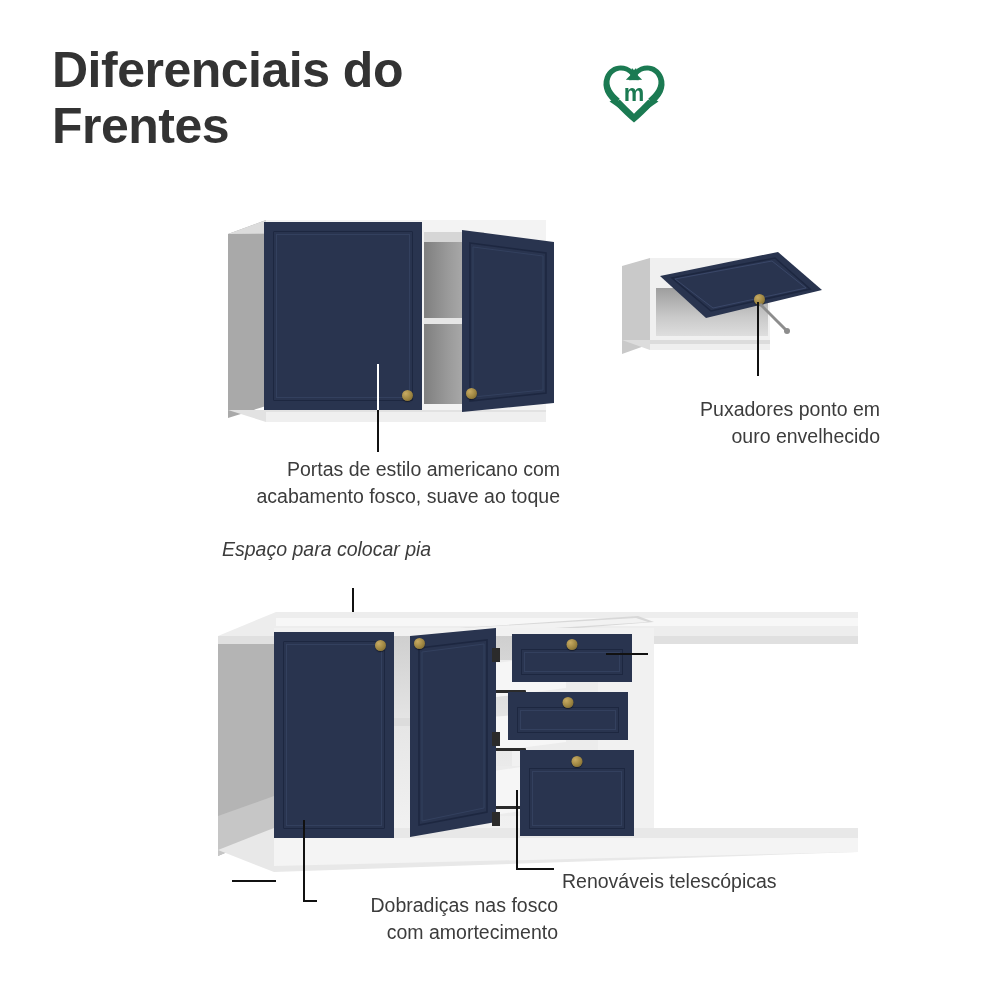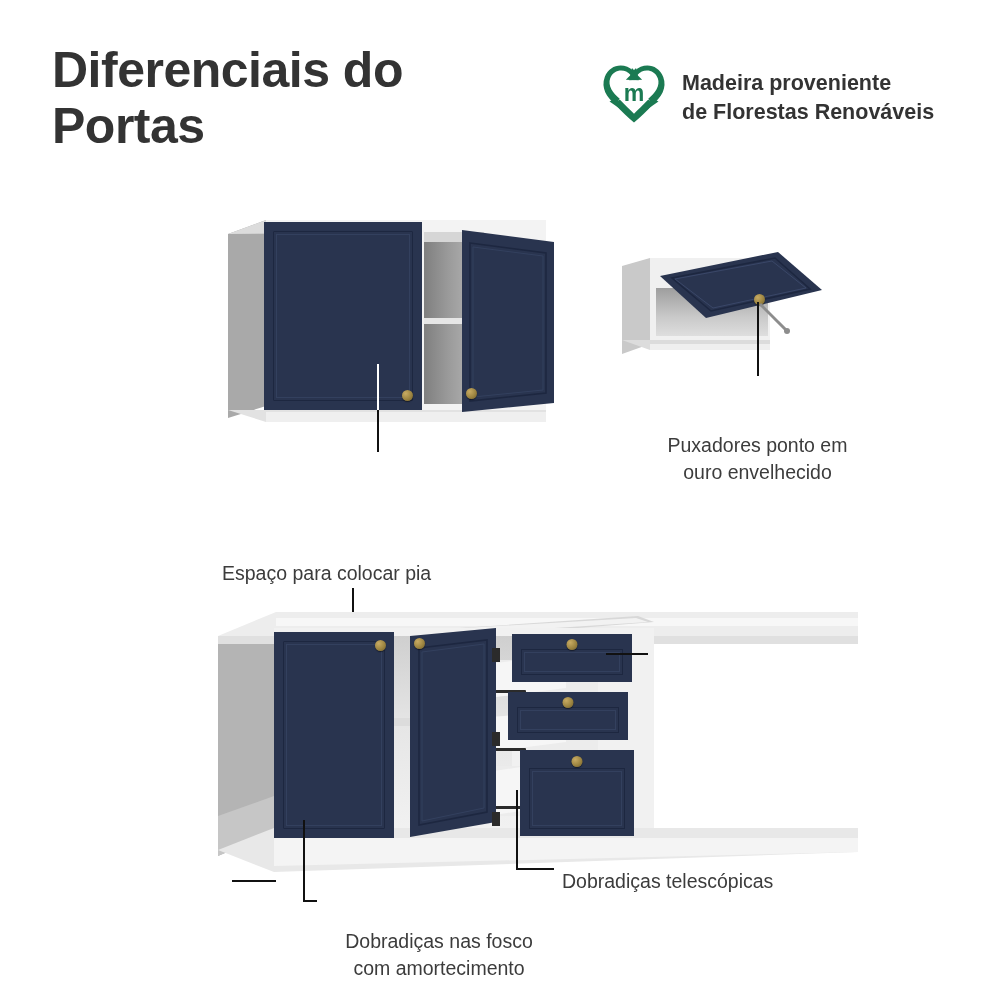--- a/index.html
+++ b/index.html
@@ -53,21 +53,21 @@
   }
 
   
   .caption {
     position: absolute;
     font-size: 19.5px;
     line-height: 1.38;
     color: #3c3c3c;
     white-space: pre-line;
   }
-  .caption.center { text-align: center; margin-top: 36px; }
+  .caption.center { text-align: right; }
   .caption.left   { text-align: left; }
 
   
   .leader {
     position: absolute;
     background: #111111;
   }
   .leader.v { width: 2px; }
   .leader.h { height: 2px; }
   .leader.white { background: #ffffff; }
@@ -136,43 +136,41 @@
   }
 
   svg.shape { position: absolute; overflow: visible; }
 </style>
 </head>
 <body>
 
 <div class="stage">
 
   <div id="page-title">Diferenciais do
-Portas</div>
+Frentes</div>
 
   <div id="eco-badge">
     <span>
       <svg width="68" height="68" viewBox="0 0 100 100">
         <g fill="#1b7a52">
 
           <path d="M49 13 C36 0 14 3 7 22 C1 38 10 52 22 62 L29 54
                    C19 46 11 35 15 24 C20 11 36 9 45 19 L38 26 L57 27 L53 9 Z"></path>
 
           <path d="M51 13 C64 0 86 3 93 22 C99 38 90 52 78 62 L71 54
                    C81 46 89 35 85 24 C80 11 64 9 55 19 L62 26 L43 27 L47 9 Z" transform="translate(0,0)"></path>
 
           <path d="M22 62 C31 72 41 81 50 89 C59 81 69 72 78 62 L71 55
                    C63 63 56 70 50 76 C44 70 37 63 29 55 Z"></path>
           <path d="M26 52 L14 58 L31 70 Z"></path>
           <path d="M74 52 L86 58 L69 70 Z"></path>
         </g>
         <text x="50" y="58" text-anchor="middle" font-family="Liberation Sans, sans-serif" font-size="34" font-weight="bold" fill="#1b7a52">m</text>
       </svg>
     </span>
-    <span class="eco-text">Madeira proveniente
-de Florestas Renováveis</span>
   </div>
 
   <div>
 
     <svg class="shape" style="left:228px; top:220px;" width="50" height="200">
       <polygon points="0,14 38,0 38,186 0,198" fill="#a9a9a9"></polygon>
     </svg>
 
     <svg class="shape" style="left:228px; top:218px;" width="320" height="30">
       <polygon points="0,16 38,2 318,2 318,14" fill="#dcdcdc"></polygon>
@@ -199,20 +197,22 @@
       <polygon points="0,12 92,24 92,185 0,194" fill="#29344f"></polygon>
       <polygon points="8,25 84,35 84,175 8,183" fill="none" stroke="#1d2740" stroke-width="1.6"></polygon>
       <polygon points="11,29 81,38 81,172 11,179" fill="none" stroke="#33405e" stroke-width="1"></polygon>
     </svg>
     <div class="knob" style="left:466px; top:388px;"></div>
 
     <div class="leader v white" style="left:377px; top:364px; height:46px;"></div>
     <div class="leader v" style="left:377px; top:410px; height:42px;"></div>
   </div>
 
+  <div class="caption center" style="left:200px; top:456px; width:360px;">Portas de estilo americano com
+acabamento fosco, suave ao toque</div>
 
   <div>
 
     <svg class="shape" style="left:622px; top:258px;" width="40" height="110">
       <polygon points="0,8 28,0 28,86 0,96" fill="#c9c9c9"></polygon>
     </svg>
 
     <div class="piece" style="left:650px; top:258px; width:120px; height:86px; background:#f0f0f0;"></div>
 
     <div class="piece" style="left:656px; top:288px; width:112px; height:48px; background:linear-gradient(180deg,#9e9e9e 0%,#c9c9c9 60%,#dedede 100%);"></div>
@@ -233,21 +233,21 @@
       <line x1="0" y1="4" x2="26" y2="30" stroke="#8d8d8d" stroke-width="3"></line>
       <circle cx="27" cy="31" r="3" fill="#8d8d8d"></circle>
     </svg>
 
     <div class="leader v" style="left:757px; top:302px; height:74px;"></div>
   </div>
 
   <div class="caption center" style="left:635px; top:396px; width:245px;">Puxadores ponto em
 ouro envelhecido</div>
 
-  <div class="caption left" style="left:222px; top:560px; width:320px;">Espaço para colocar pia</div>
+  <div class="caption left" style="left:222px; top:536px; width:320px;font-style:italic;">Espaço para colocar pia</div>
   <div class="leader v" style="left:352px; top:588px; height:50px;"></div>
 
   <div>
 
     <svg class="shape" style="left:218px; top:620px;" width="70" height="250">
       <polygon points="0,24 56,0 56,212 0,236" fill="#b4b4b4"></polygon>
       <polygon points="0,196 56,176 56,212 0,236" fill="#c6c6c6"></polygon>
     </svg>
 
     <svg class="shape" style="left:218px; top:610px;" width="660" height="48">
@@ -317,21 +317,21 @@
     <div class="drawer-front" style="left:520px; top:750px; width:114px; height:86px;">
       <div class="inset" style="top:18px;"></div>
       <div class="knob" style="left:50%; top:6px; transform:translateX(-50%);"></div>
     </div>
   </div>
 
   <div class="leader h" style="left:606px; top:653px; width:42px;"></div>
 
   <div class="leader v" style="left:516px; top:790px; height:80px;"></div>
   <div class="leader h" style="left:516px; top:868px; width:38px;"></div>
-  <div class="caption left" style="left:562px; top:868px; width:300px;">Dobradiças telescópicas</div>
+  <div class="caption left" style="left:562px; top:868px; width:300px;">Renováveis telescópicas</div>
 
   <div class="leader h" style="left:232px; top:880px; width:44px;"></div>
 
   <div class="leader v" style="left:303px; top:820px; height:82px;"></div>
   <div class="leader h" style="left:303px; top:900px; width:14px;"></div>
   <div class="caption center" style="left:320px; top:892px; width:238px;">Dobradiças nas fosco
 com amortecimento</div>
 
 </div>
 

